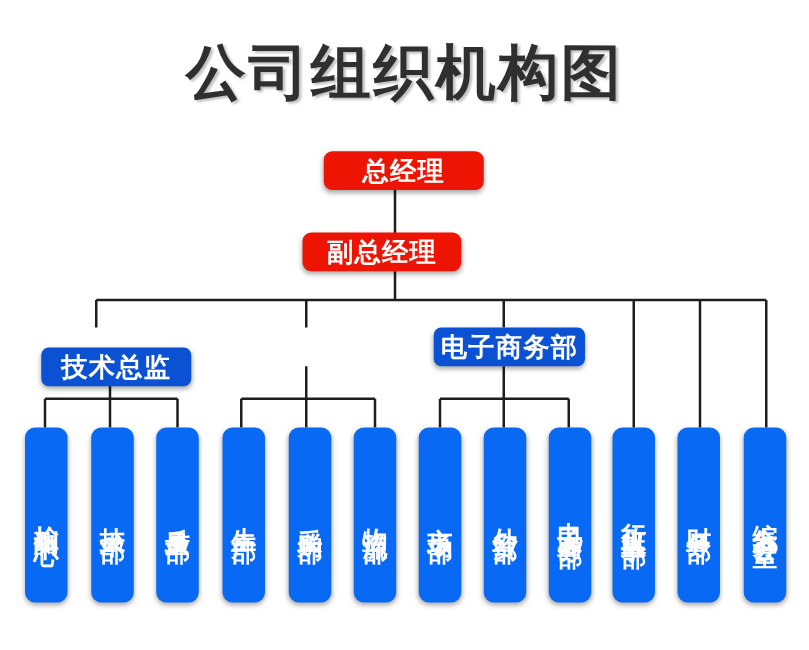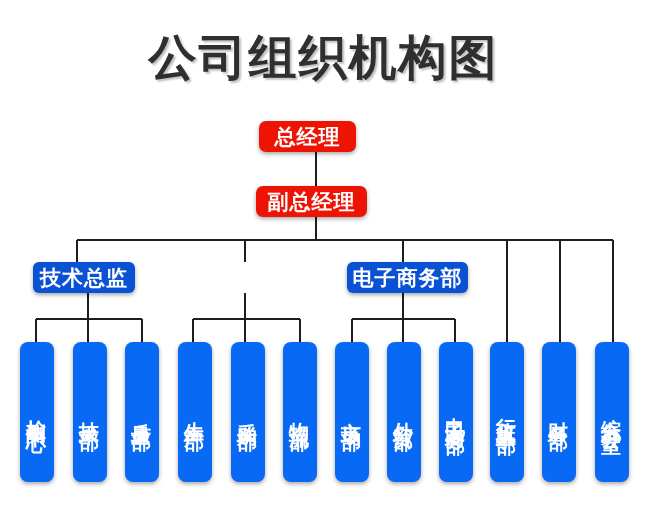--- a/index.html
+++ b/index.html
@@ -64,25 +64,25 @@
       M245 293 L245 342
       M193 319 L300 319
       M193 319 L193 342
       M300 319 L300 342
       M403 293 L403 342
       M352 319 L455 319
       M352 319 L352 342
       M455 319 L455 342"></path>
   </svg>
 
-  <div class="node node-red" style="left:259px;top:121px;width:97px;text-align:right;">总经理</div>
+  <div class="node node-red" style="left:259px;top:121px;width:128px;text-align:right;">总经理</div>
 
-  <div class="node node-red" style="left:256px;top:186px;width:111px;">副总经理</div>
+  <div class="node node-red" style="left:242px;top:186px;width:127px;">副总经理</div>
 
-  <div class="node node-director" style="left:33px;top:262px;width:102px;">技术总监</div>
+  <div class="node node-director" style="left:33px;top:278px;width:120px;">技术总监</div>
 
 
   <div class="node node-director" style="left:347px;top:262px;width:121px;">电子商务部</div>
 
   <div class="node node-dept" style="left:20px;">检测中心</div>
 
   <div class="node node-dept" style="left:73px;">技术部</div>
 
   <div class="node node-dept" style="left:125px;">质量部</div>
 

